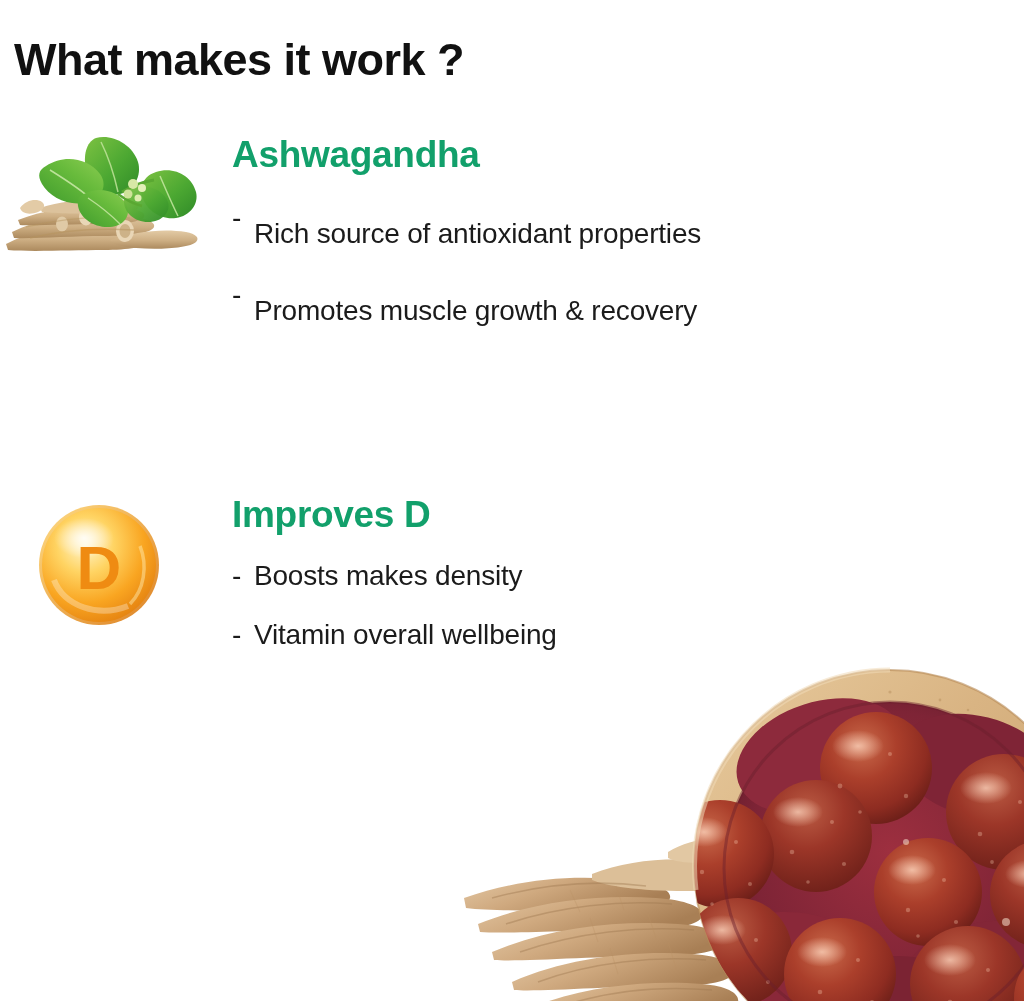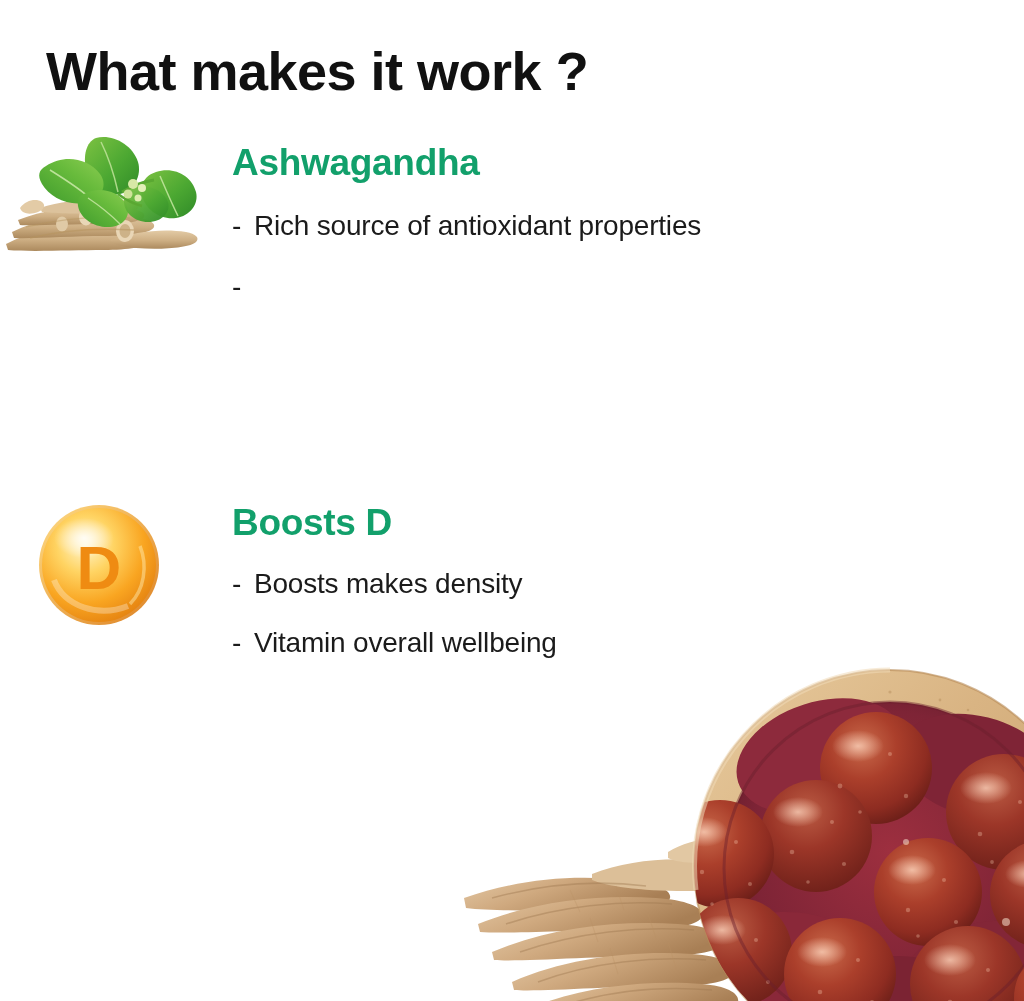--- a/index.html
+++ b/index.html
@@ -14,46 +14,45 @@
     overflow: hidden;
     font-family: "Liberation Sans", sans-serif;
     -webkit-font-smoothing: antialiased;
   }
 
   
   .page-title {
     position: absolute;
     left: 14px;
     top: 4px;
-    font-size: 54px;
+    font-size: 45px;
     font-weight: 700;
     letter-spacing: -0.5px;
     color: #111111;
     white-space: nowrap;
-    margin-left: 32px;
   }
 
   
   .ingredient {
     position: absolute;
     left: 0;
     width: 760px;
   }
   #ingredient-ashwagandha { top: 132px; }
   #ingredient-vitamin-d  { top: 492px; }
 
   .ingredient-icon {
     position: absolute;
     left: 0;
     top: 0;
   }
   .ingredient-body {
     position: absolute;
     left: 232px;
-    top: 8px;
+    top: 0;
     width: 520px;
   }
   .ingredient-name {
     font-size: 37px;
     font-weight: 700;
     color: #12a06b;
     letter-spacing: -0.3px;
     line-height: 46px;
     margin: 0;
     white-space: nowrap;
@@ -74,21 +73,21 @@
   }
   .benefit-dash {
     flex: 0 0 auto;
     width: 22px;
     color: #1b1b1b;
   }
   .benefit-text {
     flex: 1 1 auto;
   }
   #ingredient-ashwagandha .benefit-item { margin-top: 20px; }
-  #ingredient-ashwagandha .benefit-text { max-width: 452px; }
+  #ingredient-ashwagandha .benefit-text { max-width: 452px; margin-top: 16px; }
   #ingredient-vitamin-d .benefit-item { margin-top: 18px; }
   #ingredient-vitamin-d .benefit-text { white-space: nowrap; }
 
   
   .root-icon { width: 205px; height: 150px; display: block; }
   .vitd-icon { width: 126px; height: 126px; display: block; }
   #ingredient-vitamin-d .ingredient-icon { left: 36px; top: 10px; }
 
   
   .product-photo {
@@ -170,20 +169,21 @@
 
   <div class="ingredient-body">
     <h2 class="ingredient-name">Ashwagandha</h2>
     <ul class="benefit-list">
       <li class="benefit-item">
         <span class="benefit-dash">-</span>
         <span class="benefit-text">Rich source of antioxidant properties</span>
       </li>
       <li class="benefit-item">
         <span class="benefit-dash">-</span>
+        <span class="benefit-text">Promotes muscle growth &amp; recovery</span>
       </li>
     </ul>
   </div>
 </section>
 
 <section class="ingredient" id="ingredient-vitamin-d">
 
   <div class="ingredient-icon">
     <svg class="vitd-icon" viewBox="0 0 126 126" xmlns="http://www.w3.org/2000/svg">
       <defs>
@@ -205,21 +205,21 @@
       <circle cx="63" cy="63" r="60" fill="url(#pillRim)"></circle>
       <circle cx="63" cy="63" r="57" fill="url(#pillG)"></circle>
       <ellipse cx="48" cy="36" rx="30" ry="20" fill="url(#pillHi)"></ellipse>
       <path d="M18 78 C28 104 62 116 92 104" stroke="#ffffff" stroke-opacity="0.3" stroke-width="6" fill="none"></path>
       <path d="M104 44 C112 64 108 88 94 102" stroke="#fff0b8" stroke-opacity="0.45" stroke-width="3.5" fill="none"></path>
       <text x="63" y="87" text-anchor="middle" font-family="Liberation Sans, sans-serif" font-size="62" font-weight="700" fill="#ef8b12">D</text>
     </svg>
   </div>
 
   <div class="ingredient-body">
-    <h2 class="ingredient-name">Boosts D</h2>
+    <h2 class="ingredient-name">Improves D</h2>
     <ul class="benefit-list">
       <li class="benefit-item">
         <span class="benefit-dash">-</span>
         <span class="benefit-text">Boosts makes density</span>
       </li>
       <li class="benefit-item">
         <span class="benefit-dash">-</span>
         <span class="benefit-text">Vitamin overall wellbeing</span>
       </li>
     </ul>

